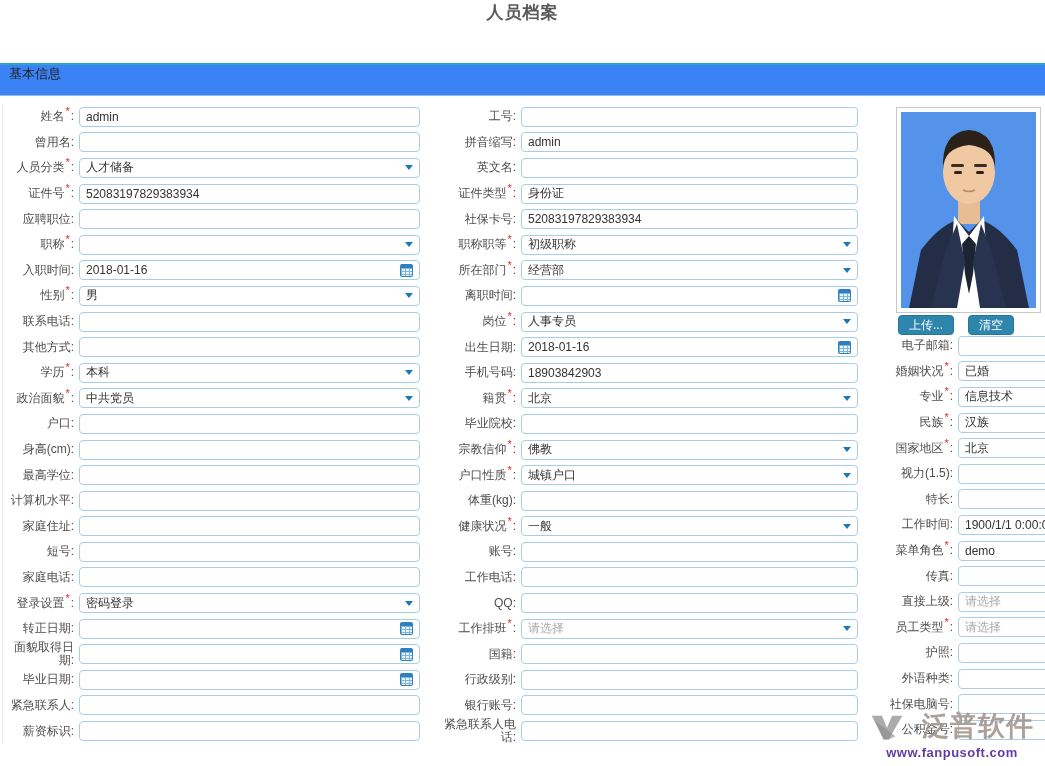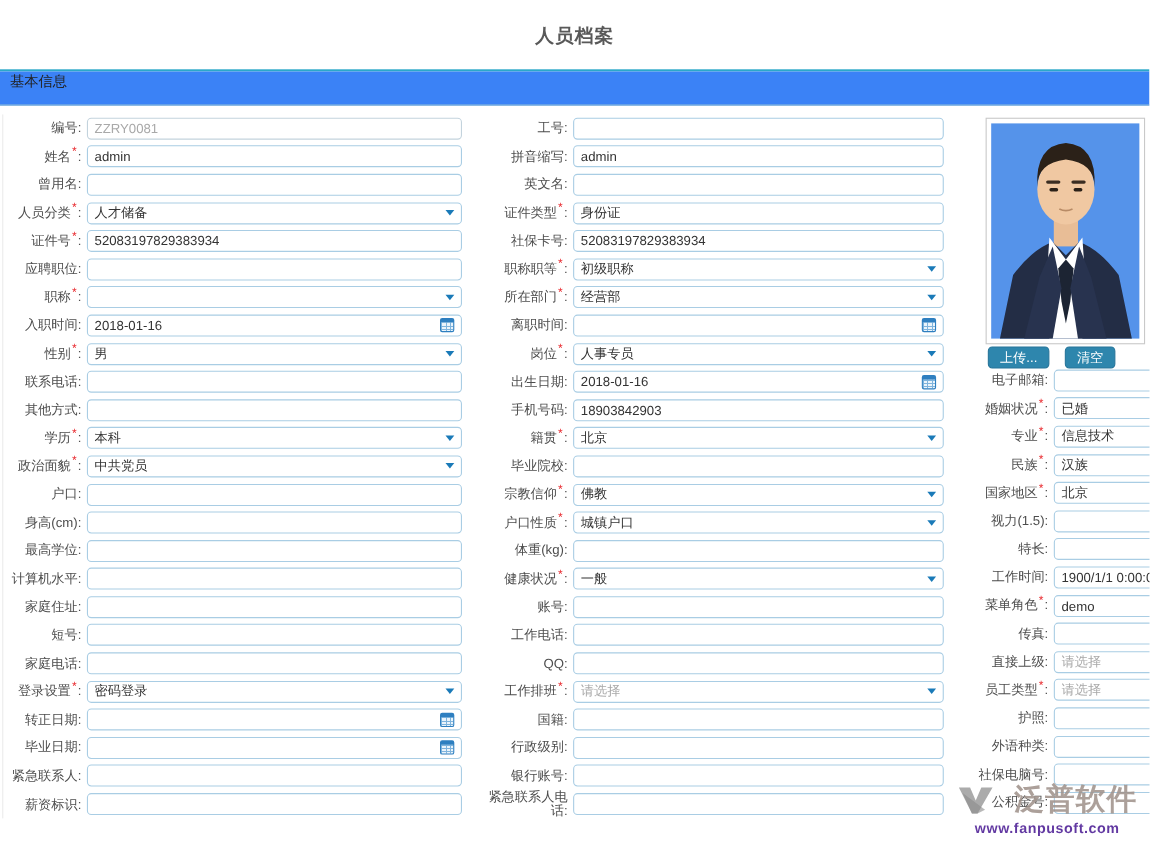--- a/index.html
+++ b/index.html
@@ -1,20 +1,20 @@
 <!DOCTYPE html>
 <html><head>
 <meta charset="utf-8">
 <style>
   * { box-sizing: border-box; margin: 0; padding: 0; }
   html,body { width:1045px; height:766px; overflow:hidden; background:#fff;
     font-family:"Liberation Sans", sans-serif; }
   .page { position:relative; width:1045px; height:766px; overflow:hidden; }
 
-  .page-title { position:absolute; top:21px; left:0; width:100%; text-align:center;
+  .page-title { position:absolute; top:1px; left:0; width:100%; text-align:center;
     font-size:17px; font-weight:bold; color:#595959; letter-spacing:1px; }
 
   .top-divider { position:absolute; top:63px; left:0; width:100%; height:2px; background:#2ba8c9; }
 
   .section-bar { position:absolute; top:65px; left:0; width:100%; height:31px;
     background:#3b82f6; border-bottom:1px solid #8fbed6; display:flex; align-items:flex-start; }
   .section-bar .section-title { font-size:13px; color:#222; padding-left:9px; }
 
   .form-col { position:absolute; top:104px; }
   #col-left  { left:2px;  width:418px; border-left:1px solid #ececec; padding-left:2px; }
@@ -70,26 +70,20 @@
 
   <div class="page-title">人员档案</div>
   <div class="top-divider"></div>
 
   <div class="section-bar">
     <span class="section-title">基本信息</span>
   </div>
 
   <div class="form-col" id="col-left">
       <div class="row">
-        <div class="lbl"><span>编号</span>:</div>
-        <div class="ctrl disabled">
-          <span class="val muted">ZZRY0081</span>
-        </div>
-      </div>
-      <div class="row">
         <div class="lbl"><span>姓名</span><span class="req">*</span>:</div>
         <div class="ctrl">
           <span class="val">admin</span>
         </div>
       </div>
       <div class="row">
         <div class="lbl"><span>曾用名</span>:</div>
         <div class="ctrl">
           <span class="val"></span>
         </div>
@@ -204,20 +198,27 @@
       </div>
       <div class="row">
         <div class="lbl"><span>登录设置</span><span class="req">*</span>:</div>
         <div class="ctrl">
           <span class="val">密码登录</span>
           <span class="caret"></span>
         </div>
       </div>
       <div class="row">
         <div class="lbl"><span>转正日期</span>:</div>
+        <div class="ctrl">
+          <span class="val"></span>
+          <span class="cal"></span>
+        </div>
+      </div>
+      <div class="row">
+        <div class="lbl"><span>面貌取得日期</span>:</div>
         <div class="ctrl">
           <span class="val"></span>
           <span class="cal"></span>
         </div>
       </div>
       <div class="row">
         <div class="lbl"><span>毕业日期</span>:</div>
         <div class="ctrl">
           <span class="val"></span>
           <span class="cal"></span>

